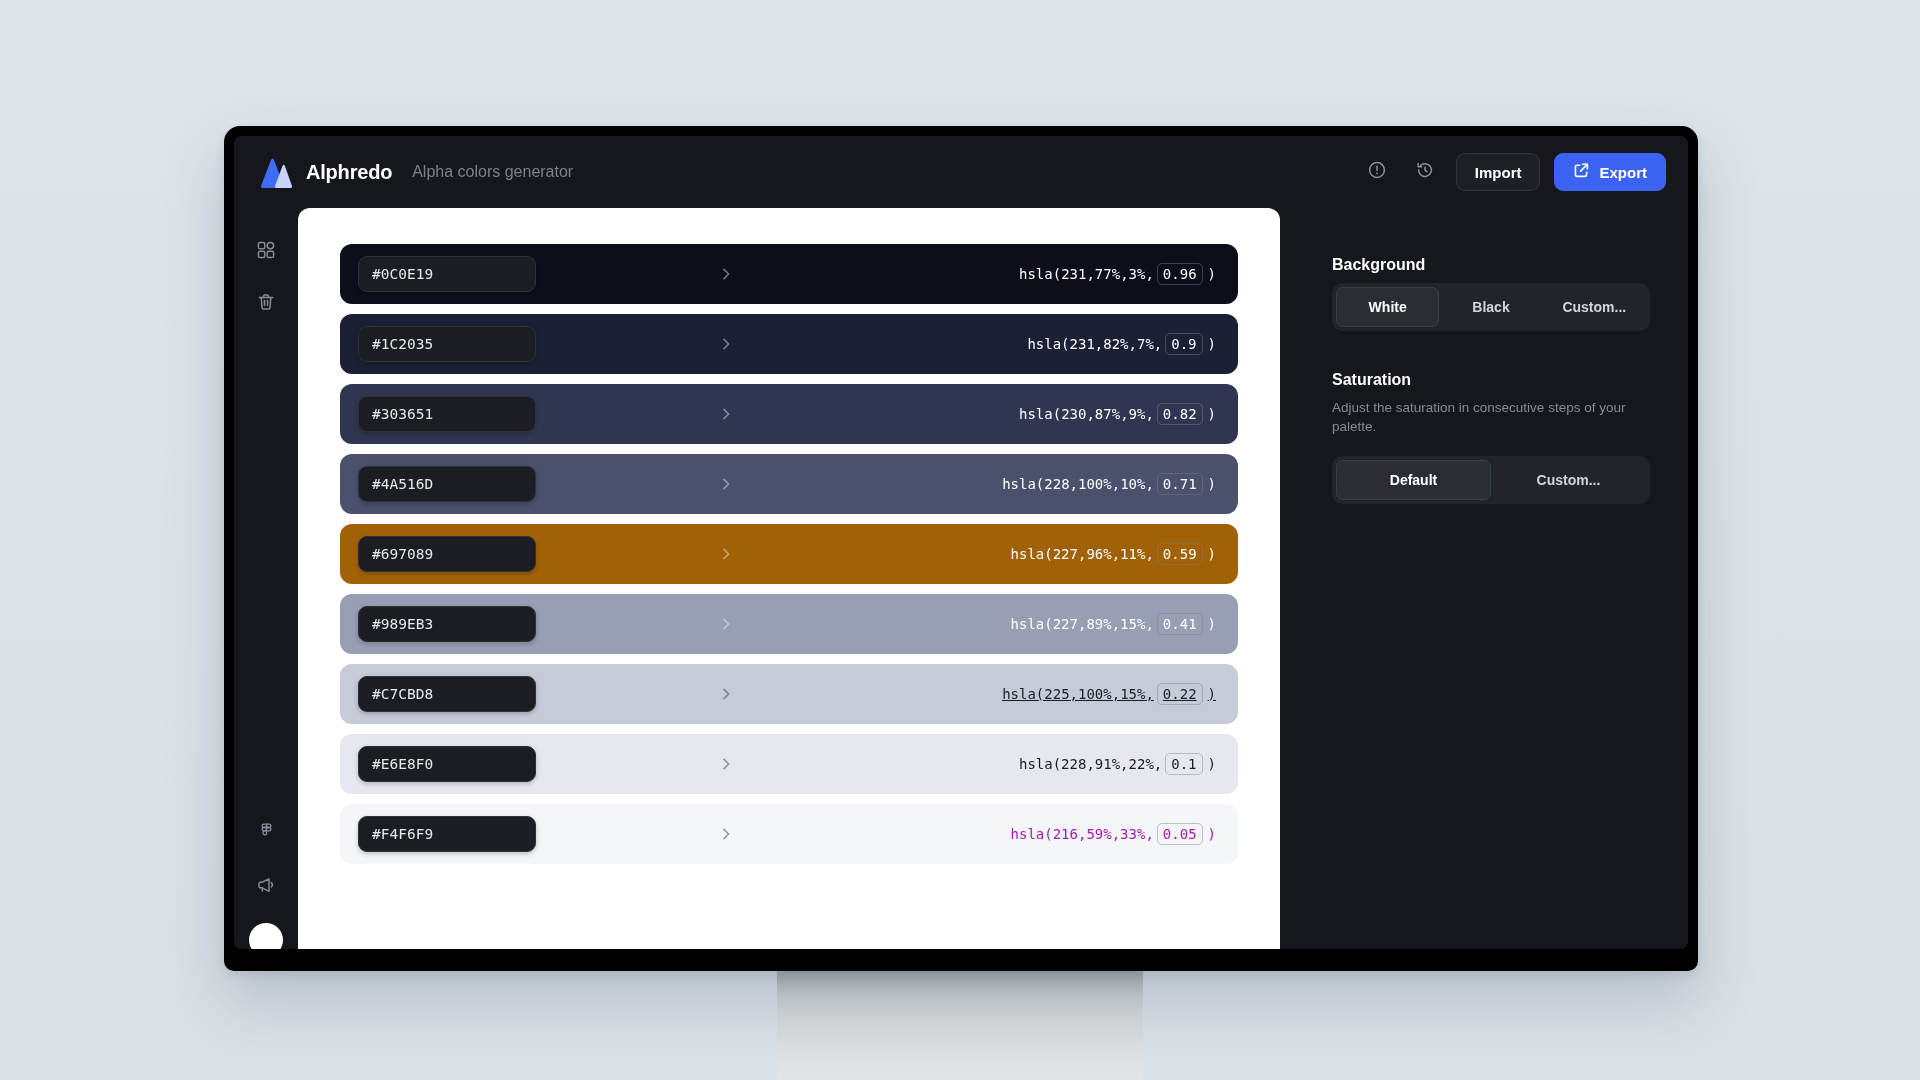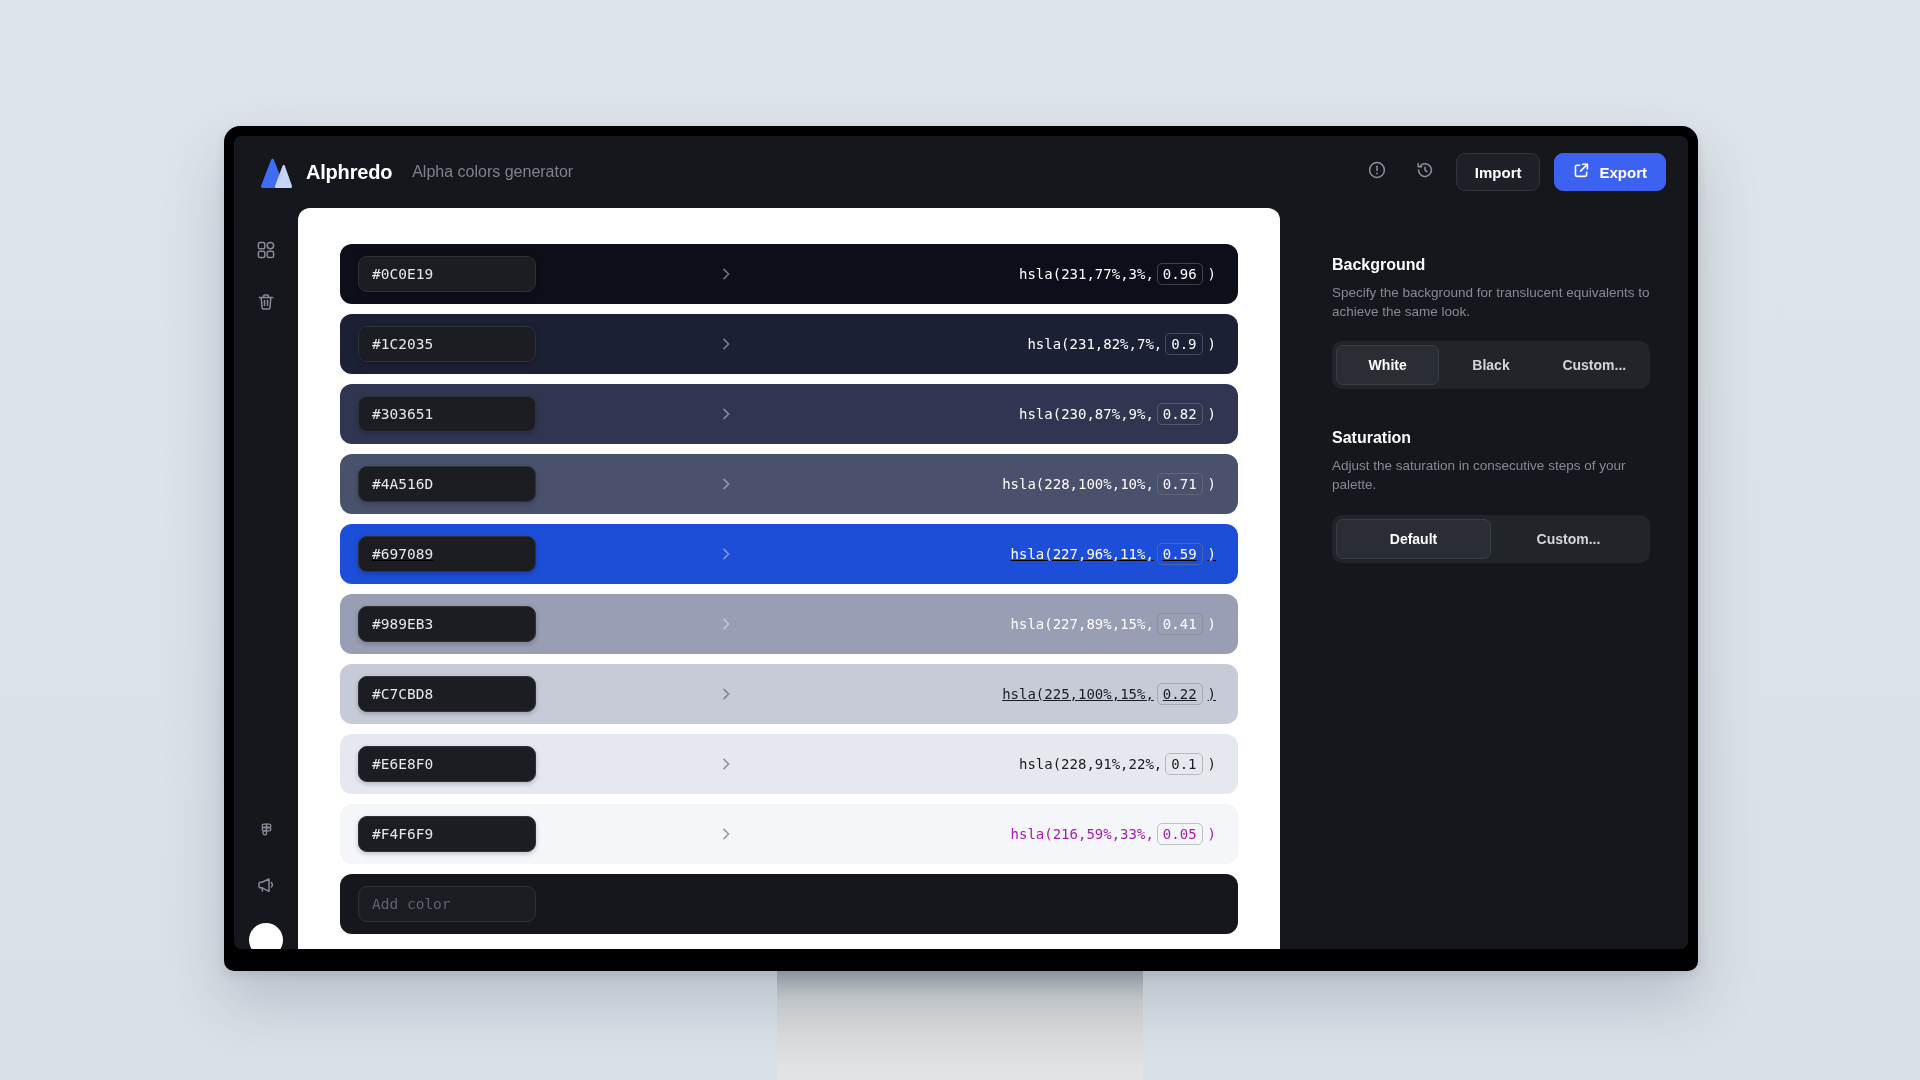--- a/index.html
+++ b/index.html
@@ -450,21 +450,21 @@
                     <svg width="16" height="16" viewBox="0 0 16 16" fill="none" stroke="currentColor" stroke-width="1.6" stroke-linecap="round" stroke-linejoin="round">
                       <path d="M6 3.4 L10.6 8 L6 12.6"></path>
                     </svg>
                   </div>
                   <div class="hsla" style="color: rgb(255, 255, 255);">
                     <span>hsla(228,100%,10%,</span>
                     <span class="alpha-box">0.71</span>
                     <span class="paren-close">)</span>
                   </div>
                 </div>
-                <div class="swatch-row" style="background: #1d4ed8; text-decoration: underline;">
+                <div class="swatch-row" style="background: #a16207;">
                   <div class="hex-field">
                     <span>#697089</span>
                   </div>
                   <div class="chevron" style="color: rgb(255, 255, 255);">
                     <svg width="16" height="16" viewBox="0 0 16 16" fill="none" stroke="currentColor" stroke-width="1.6" stroke-linecap="round" stroke-linejoin="round">
                       <path d="M6 3.4 L10.6 8 L6 12.6"></path>
                     </svg>
                   </div>
                   <div class="hsla" style="color: rgb(255, 255, 255);">
                     <span>hsla(227,96%,11%,</span>
@@ -526,32 +526,26 @@
                       <path d="M6 3.4 L10.6 8 L6 12.6"></path>
                     </svg>
                   </div>
                   <div class="hsla" style="color: #a21caf;">
                     <span>hsla(216,59%,33%,</span>
                     <span class="alpha-box">0.05</span>
                     <span class="paren-close">)</span>
                   </div>
                 </div>
               </div>
-            <div class="add-row">
-              <div class="add-field">
-                <span>Add color</span>
-              </div>
-            </div>
           </div>
 
           <div id="sidepanel">
 
             <div>
               <div class="panel-title">Background</div>
-              <div class="panel-desc">Specify the background for translucent equivalents to achieve the same look.</div>
               <div class="segmented" id="bg-seg">
                   <div class="seg-item active">White</div>
                   <div class="seg-item">Black</div>
                   <div class="seg-item">Custom...</div>
                 </div>
             </div>
 
             <div>
               <div class="panel-title">Saturation</div>
               <div class="panel-desc">Adjust the saturation in consecutive steps of your palette.</div>

